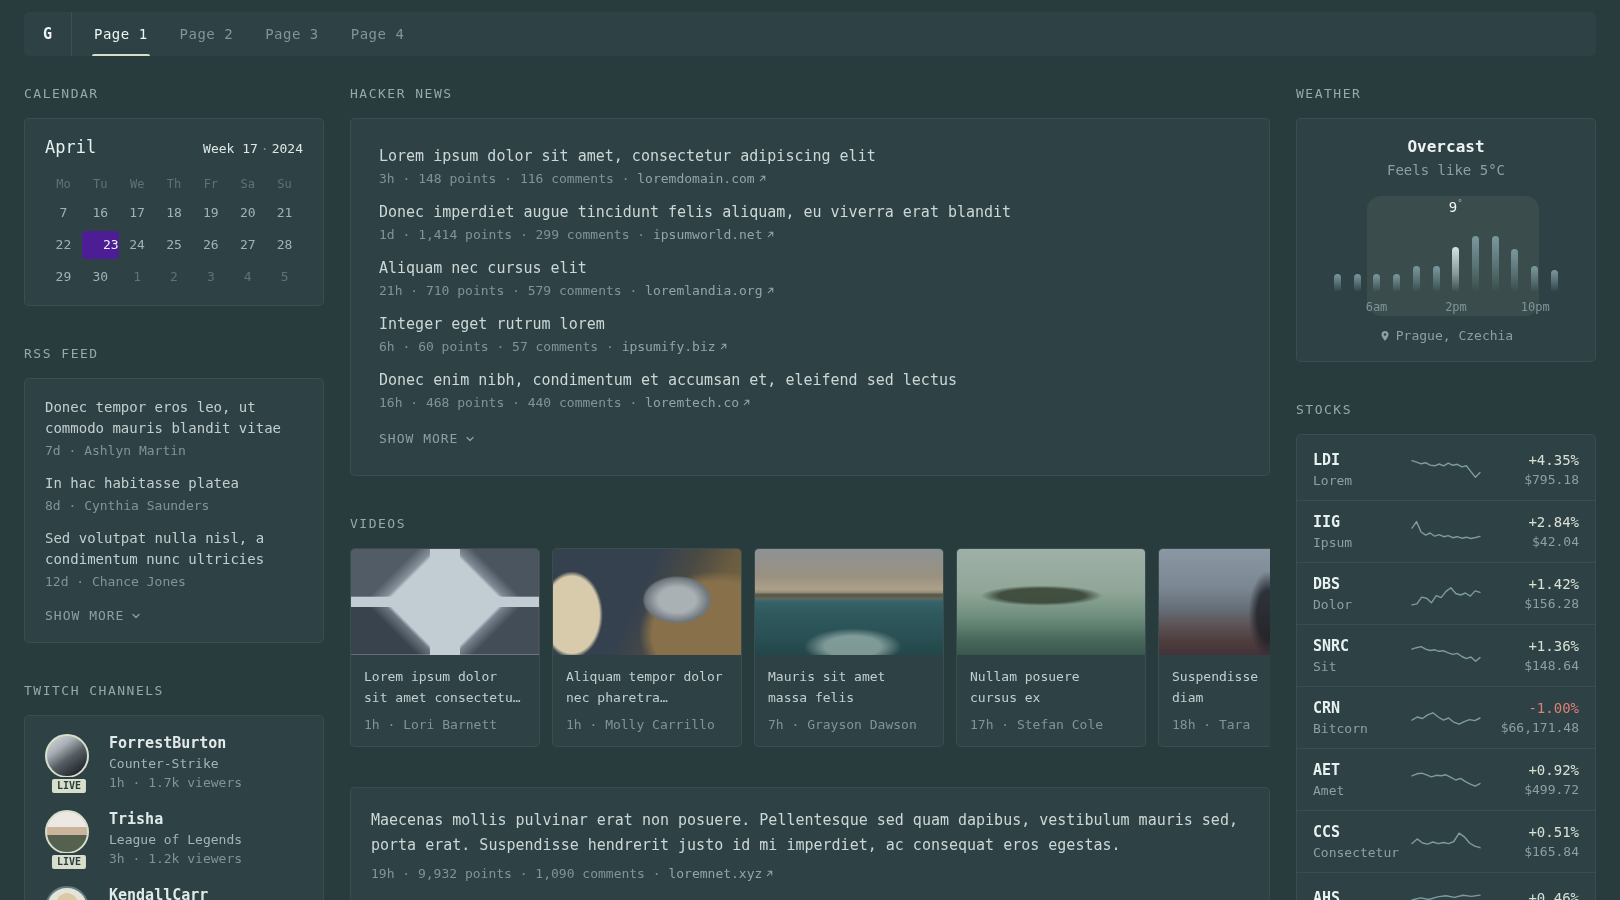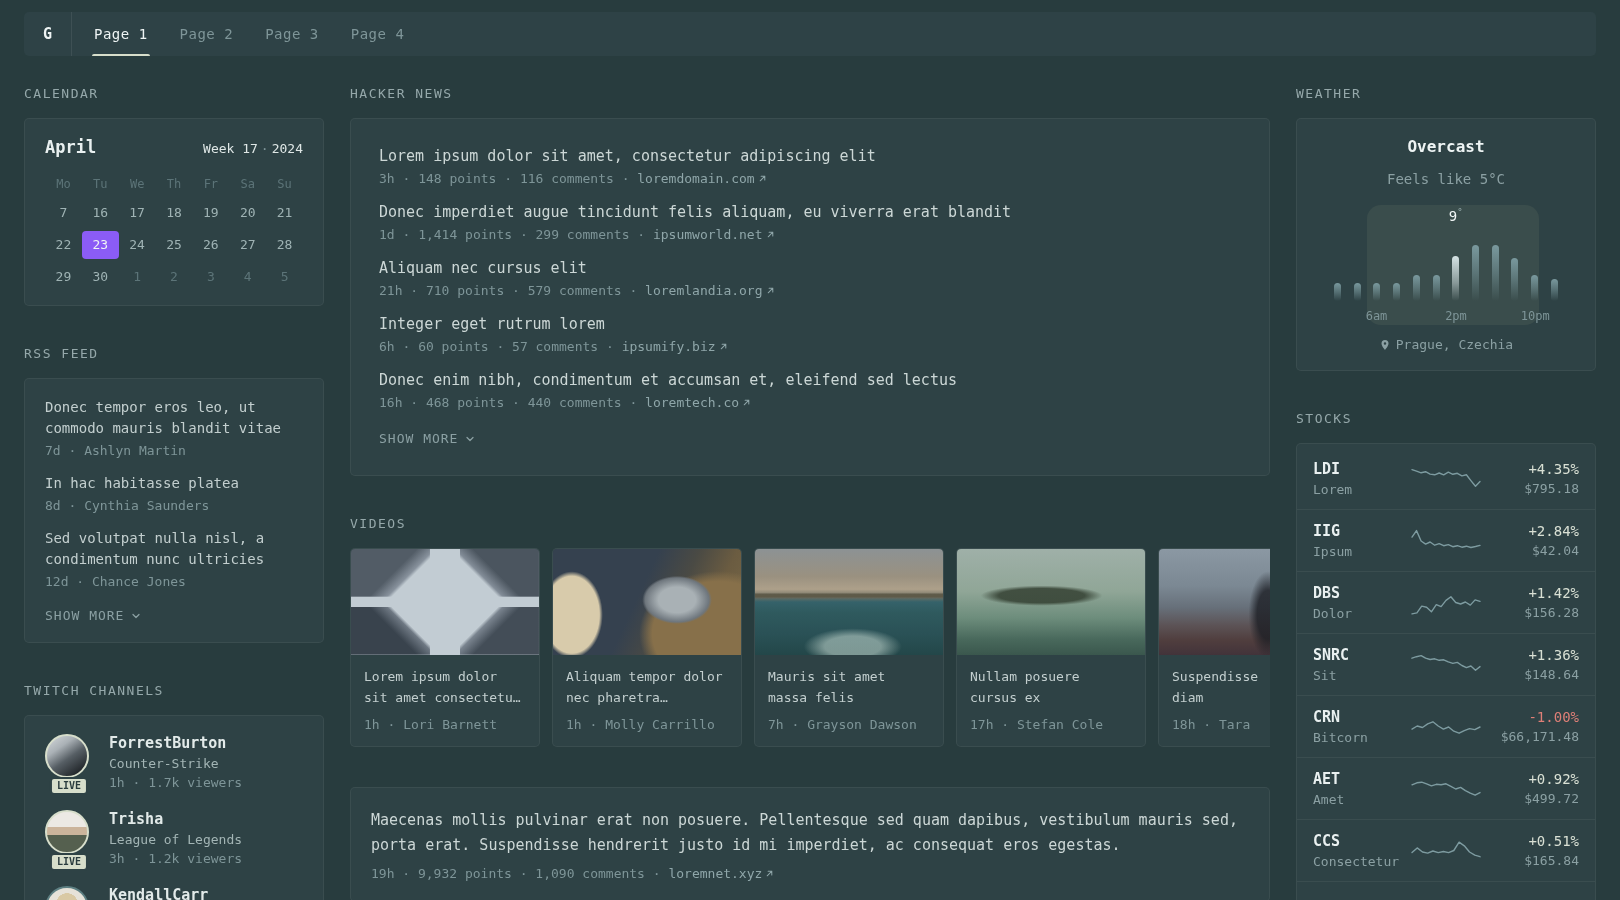--- a/index.html
+++ b/index.html
@@ -40,30 +40,30 @@
   .section-title {
     font-size:13px; letter-spacing:1.5px; color:#95a8aa; margin-bottom:17px;
   }
   .card {
     background:#2e4245; border:1px solid rgba(255,255,255,.06);
     border-radius:5px;
   }
   
   .cal { padding:18px 20px 14px; }
   .cal-head { display:flex; justify-content:space-between; align-items:baseline; }
-  .cal-month { font-size:17px; font-weight:700; color:#e9f0f0; }
+  .cal-month { font-size:17px; font-weight:400; color:#e9f0f0; }
   .cal-week { font-size:13px; color:#dfe7e6; }
   .cal-week .dot { color:#7e9598; padding:0 3px; }
   .cal-grid { display:grid; grid-template-columns:repeat(7,1fr); margin-top:16px; row-gap:4px; }
   .cal-dow { font-size:12px; color:#5c7478; text-align:center; height:22px; line-height:22px; }
   .cal-cell {
     font-size:13px; color:#9fb3b4; text-align:center; height:28px; line-height:28px;
     border-radius:4px;
   }
-  .cal-cell.sel { background:#8b5cf6; color:#eef4f4; }
+  .cal-cell.sel { background:#4c1d95; color:#eef4f4;text-align:right; }
   .cal-cell.dim { color:#5c7478; }
   
   .feed { padding:18px 20px; }
   .feed-item { margin-bottom:15px; }
   .feed-title { font-size:14px; line-height:1.5; color:#c3cfcf; cursor:pointer; }
   .feed-meta { font-size:13px; color:#7e9598; margin-top:4px; }
   .show-more {
     display:inline-flex; align-items:center; gap:6px; margin-top:4px;
     font-size:13px; letter-spacing:1px; color:#8ba0a3; cursor:pointer;
   }
@@ -137,21 +137,21 @@
   .vbody { padding:12px 13px 14px; }
   .vtitle { font-size:13px; line-height:1.6; color:#c3cfcf; }
   .vmeta { font-size:13px; color:#7e9598; margin-top:8px; }
   
   .sub { padding:20px; }
   .sub-title { font-size:15px; line-height:1.7; color:#ccd7d6; cursor:pointer; }
   .sub-meta { font-size:13px; color:#7e9598; margin-top:7px; }
   
   .weather { padding:18px 18px 18px; text-align:center; }
   .w-cond { font-size:16px; font-weight:600; color:#eef4f4; }
-  .w-feels { font-size:14px; color:#8ba0a3; margin-top:15px; }
+  .w-feels { font-size:14px; color:#8ba0a3; margin-top:6px; }
   .wchart { position:relative; margin:30px 12px 0; }
   .wday-highlight {
     position:absolute; left:17%; width:72%; top:-12px; bottom:0;
     background:rgba(223,227,175,.07); border-radius:14px;
   }
   .wtemp-label {
     position:absolute; left:54.2%; transform:translateX(-52%); top:-10px;
     font-size:14px; color:#f2f7f7; z-index:2;
   }
   .wtemp-label .deg { font-size:9px; color:#9fb3b5; vertical-align:super; }

